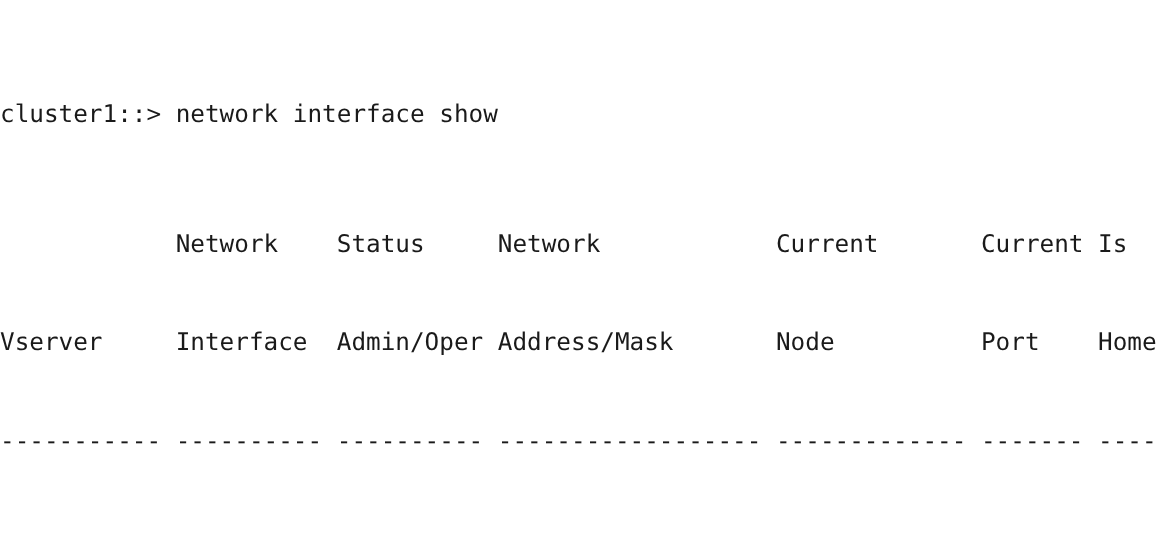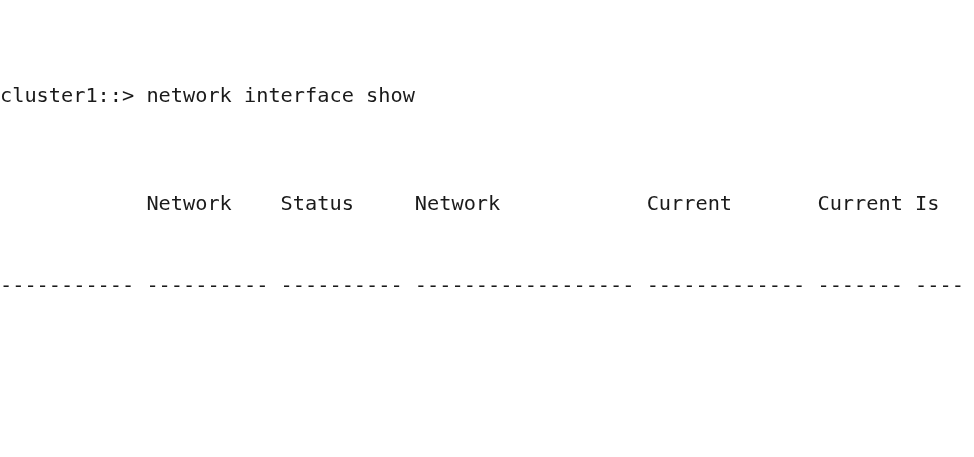--- a/index.html
+++ b/index.html
@@ -39,20 +39,21 @@
   .sep-line { white-space: pre; }
 </style>
 </head>
 <body style="background: rgb(255, 255, 255);">
 
 <div id="terminal" style="background: rgb(255, 255, 255); color: rgb(26, 26, 26); font-size: 20.277px;">
 
   <div class="line prompt-line">cluster1::&gt; network interface show</div>
 
   <div class="line">            Network    Status     Network            Current       Current Is</div>
+  <div class="line">Vserver     Interface  Admin/Oper Address/Mask       Node          Port    Home</div>
   <div class="line sep-line">----------- ---------- ---------- ------------------ ------------- ------- ----</div>
 
   
   
   
   
   
   
   
   

